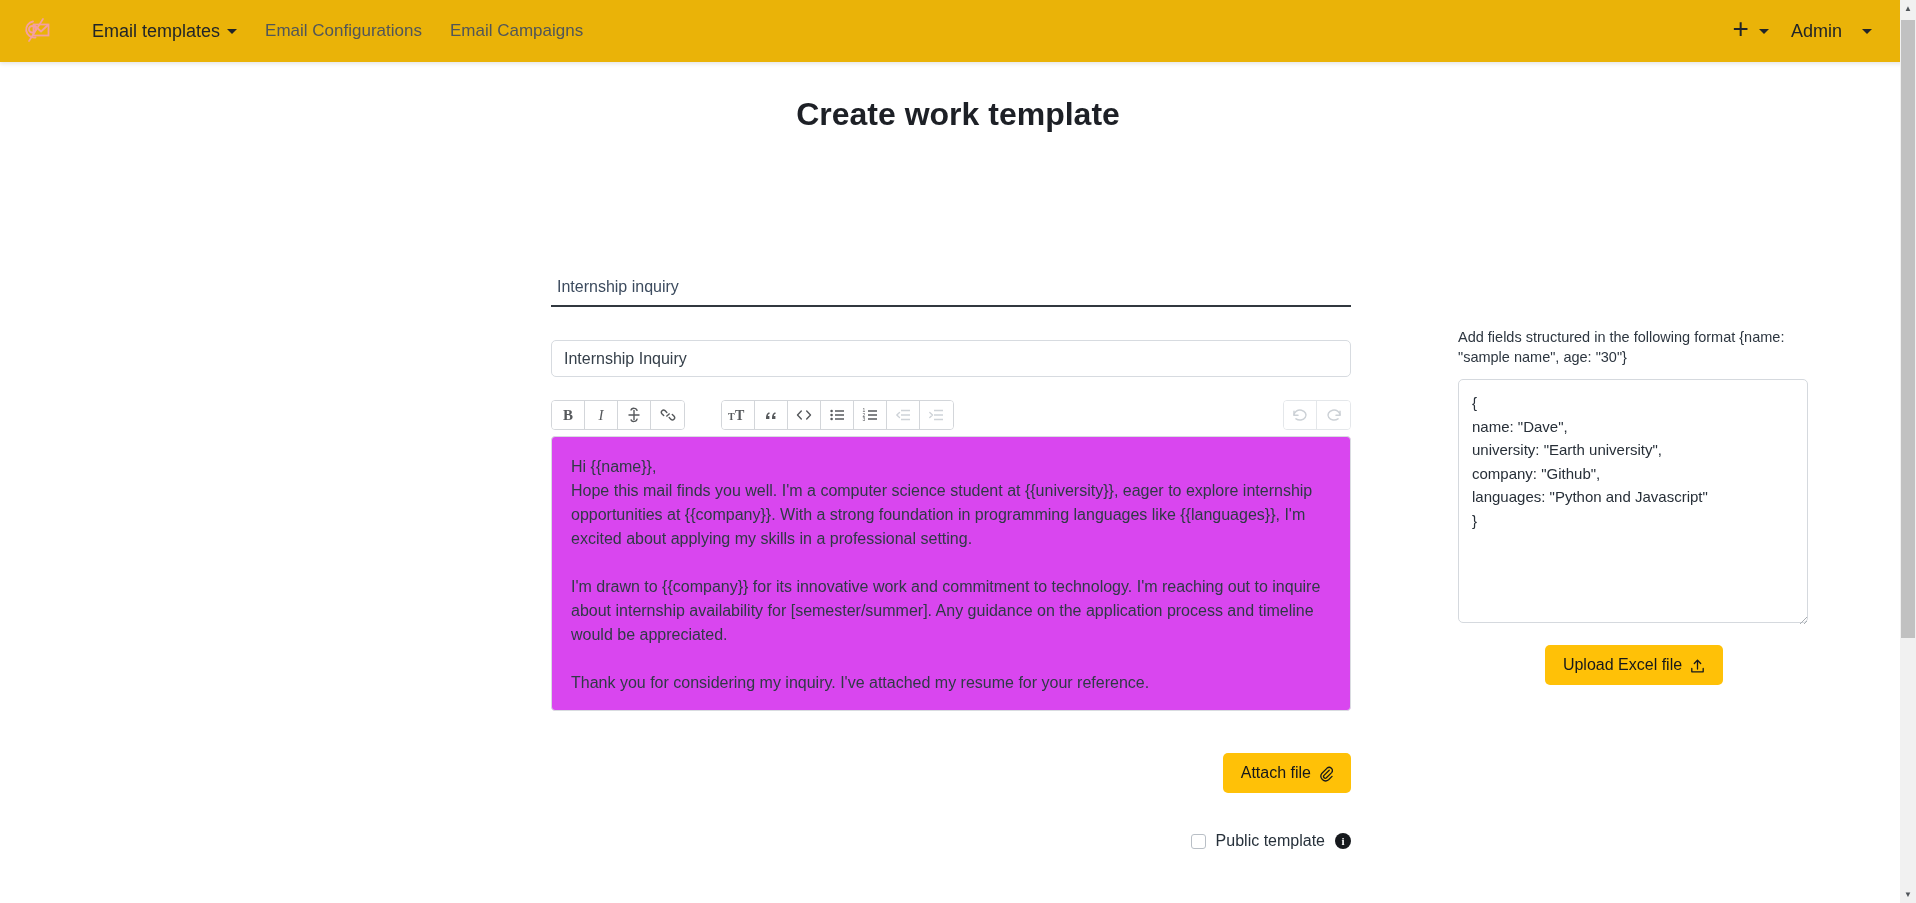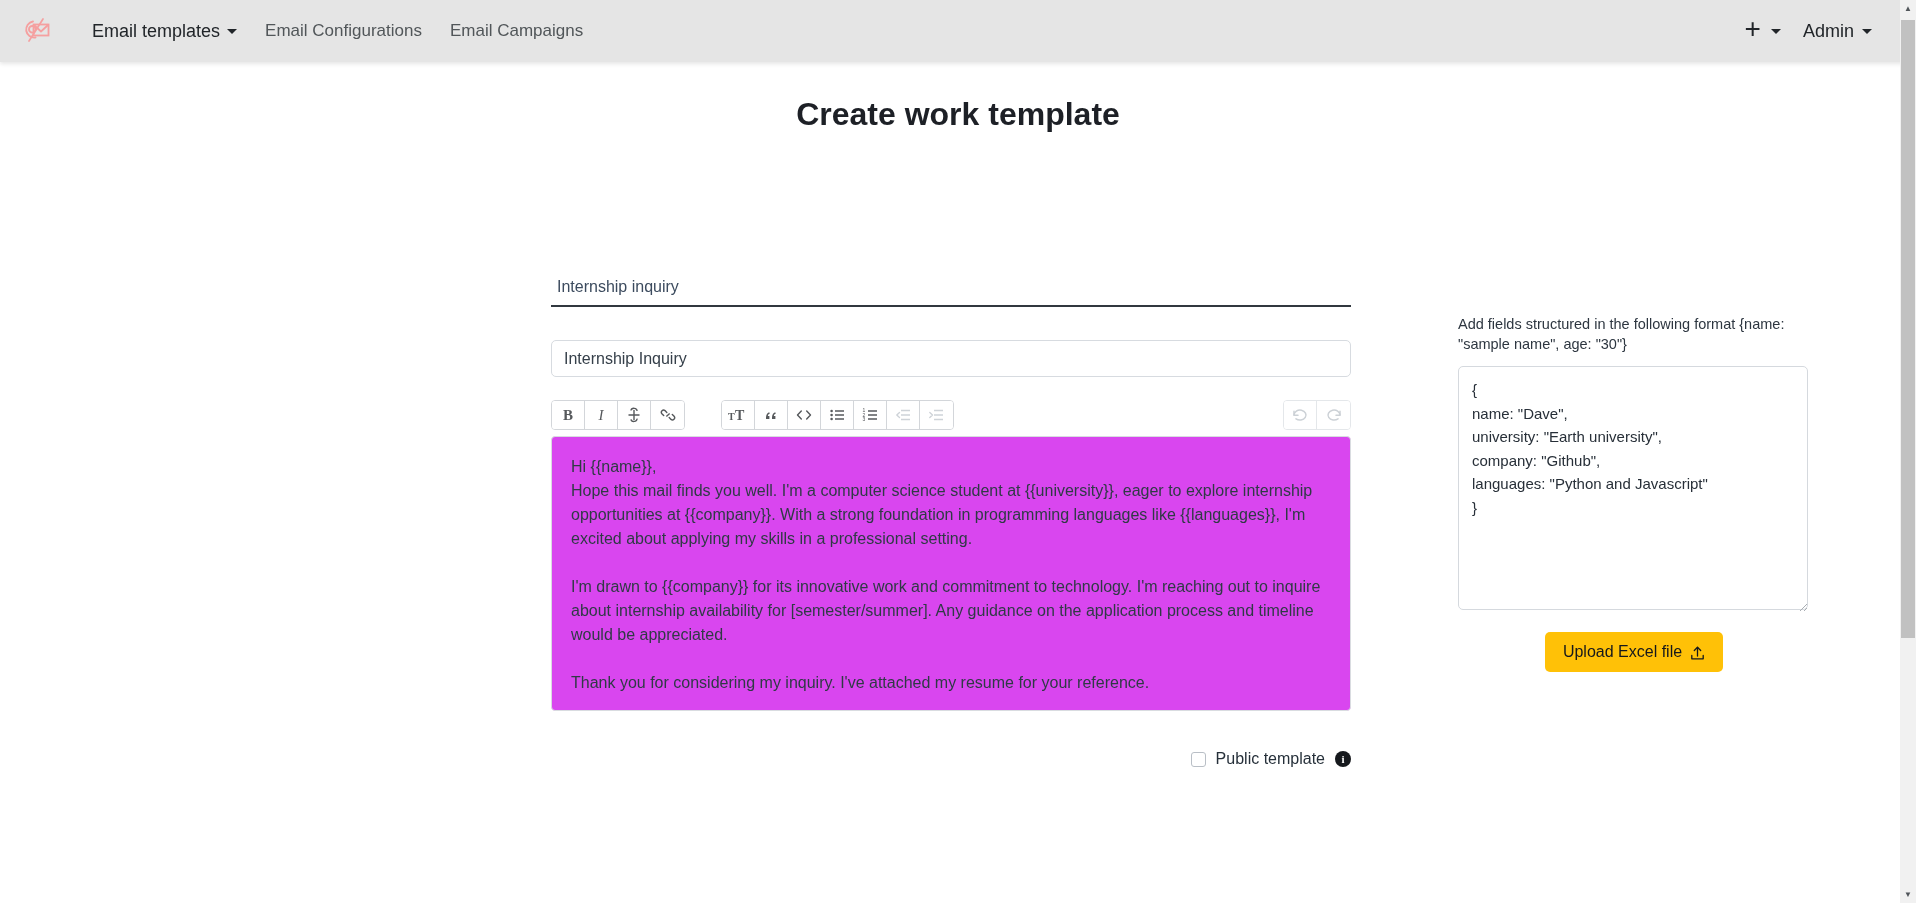--- a/index.html
+++ b/index.html
@@ -8,21 +8,21 @@
     width: 1916px; height: 903px;
     background: #ffffff;
     font-family: "Liberation Sans", sans-serif;
     overflow: hidden;
   }
 
   
   .navbar {
     position: relative;
     height: 62px;
-    background: #e5e5e5;
+    background: #eab308;
     display: flex;
     align-items: center;
     padding: 0 26px 0 14px;
     box-shadow: 0 2px 4px rgba(0,0,0,0.10);
     z-index: 5;
   }
   .brand {
     width: 42px; height: 42px;
     display: flex; align-items: center; justify-content: center;
     margin-right: 22px;
@@ -50,21 +50,21 @@
     padding-right: 18px;
   }
   .plus-btn {
     font-size: 28px; line-height: 1;
     color: #212529; padding: 0 6px 4px 6px; cursor: pointer;
     font-weight: 300;
   }
   .caret-sep { color: #212529; margin-right: 18px; cursor: pointer; }
   .admin-link {
     font-size: 18px; color: #212529;
-    display: flex; align-items: center; gap: 8px; cursor: pointer;
+    display: flex; align-items: center; gap: 20px; cursor: pointer;
   }
 
   
   .page {
     position: relative;
     height: 841px;
     background: #ffffff;
   }
   .page-title {
     text-align: center;
@@ -210,21 +210,21 @@
   .right-panel {
     position: absolute;
     left: 1458px;
     top: 252px;
     width: 352px;
   }
   .hint-text {
     font-size: 14.5px;
     line-height: 20px;
     color: #2d3640;
-    margin: 0 0 12px 0;
+    margin: 13px 0 12px 0;
   }
   .fields-area {
     width: 350px;
     height: 244px;
     border: 1px solid #d5d9de;
     border-radius: 5px;
     background: #ffffff;
     padding: 11px 13px;
     font-family: "Liberation Sans", sans-serif;
     font-size: 15px;
@@ -418,20 +418,28 @@
     <div class="editor" contenteditable="true" style="">Hi {{name}},
 Hope this mail finds you well. I'm a computer science student at {{university}}, eager to explore internship opportunities at {{company}}. With a strong foundation in programming languages like {{languages}}, I'm excited about applying my skills in a professional setting.
 
 I'm drawn to {{company}} for its innovative work and commitment to technology. I'm reaching out to inquire about internship availability for [semester/summer]. Any guidance on the application process and timeline would be appreciated.
 
 Thank you for considering my inquiry. I've attached my resume for your reference.
 
 Best regards,
 {{from_name}}</div>
 
+    <div class="attach-row">
+      <button class="btn btn-amber">
+        <span>Attach file</span>
+        <svg width="14" height="16" viewBox="0 0 14 16">
+          <path d="M10.2 4.2 L5 9.4 a1.7 1.7 0 0 0 2.4 2.4 L12.6 6.6 a3.2 3.2 0 0 0 -4.5 -4.5 L3 7.2 a4.7 4.7 0 0 0 6.6 6.6 L13 10.4" fill="none" stroke="#15181c" stroke-width="1.3" stroke-linecap="round" stroke-linejoin="round"></path>
+        </svg>
+      </button>
+    </div>
 
     <div class="checkbox-row">
       <span class="cbox"></span>
       <span>Public template</span>
       <span class="info-icon">i</span>
     </div>
 
   </div>
 
   <div class="right-panel">

